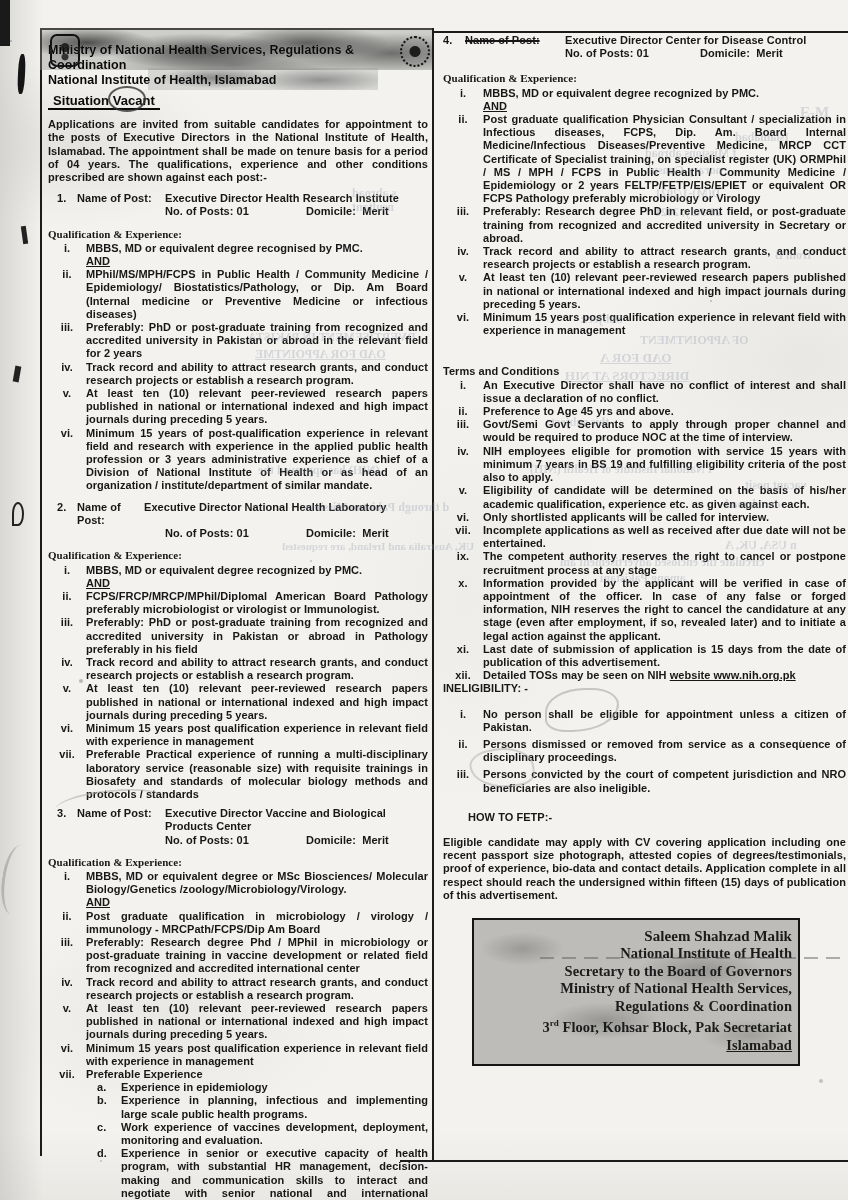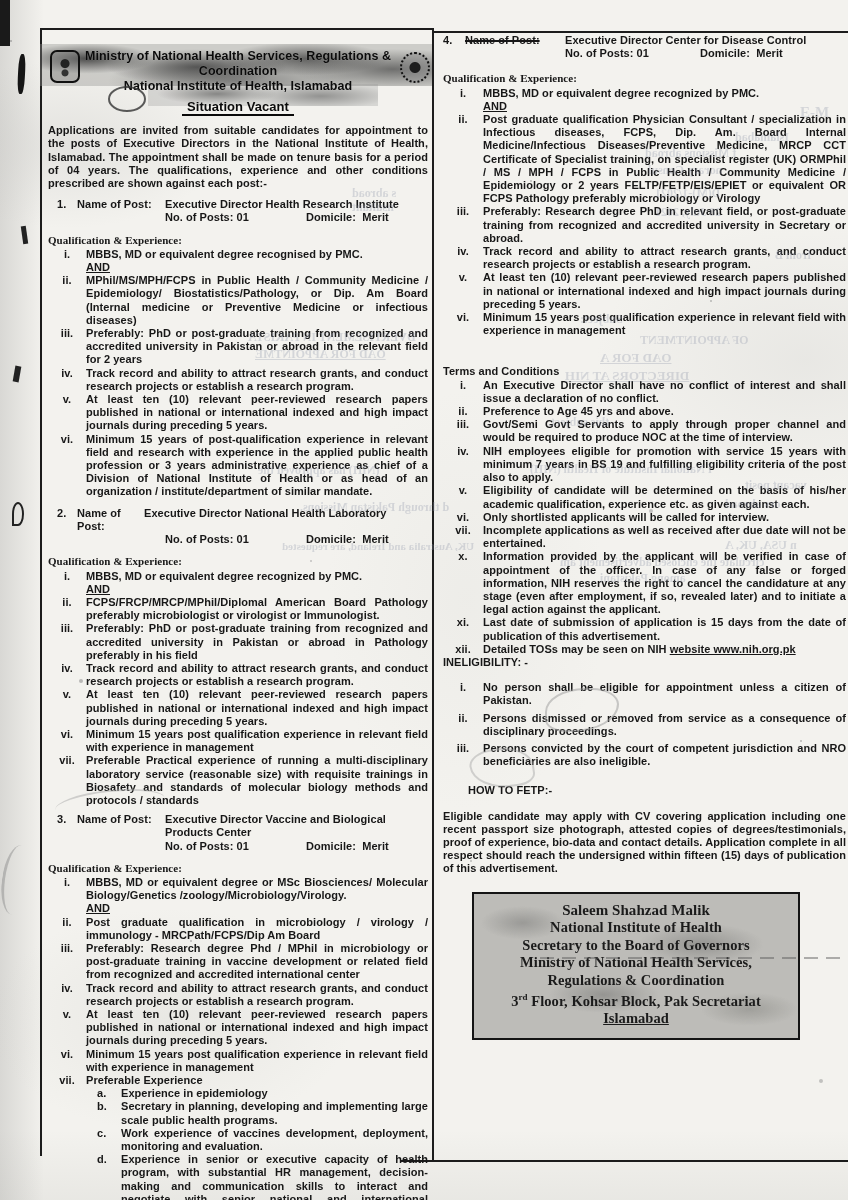--- a/index.html
+++ b/index.html
@@ -16,21 +16,21 @@
   
   .rule{position:absolute;background:#1c1c1c;}
   
   .col-left{position:absolute;left:48px;top:30px;width:380px;}
   .col-right{position:absolute;left:443px;top:34px;width:403px;}
   .txtjust{text-align:justify;}
   .b{font-weight:700;}
   
   .doc{font-size:11px;line-height:13.2px;font-weight:700;letter-spacing:.05px;}
   
-  .hdr{position:relative;text-align:center;padding-top:3px;margin-top:16px;}
+  .hdr{position:relative;padding-top:13px;}
   .hdr-smudge{position:absolute;left:-8px;top:-2px;width:392px;height:42px;
     background:
       radial-gradient(90px 20px at 12% 35%, rgba(45,45,45,.80), transparent 75%),
       radial-gradient(120px 24px at 40% 55%, rgba(55,55,55,.75), transparent 75%),
       radial-gradient(110px 22px at 68% 35%, rgba(50,50,50,.70), transparent 75%),
       radial-gradient(130px 26px at 90% 60%, rgba(60,60,60,.65), transparent 78%),
       radial-gradient(160px 34px at 50% 88%, rgba(75,75,75,.55), transparent 80%),
       rgba(145,145,143,.38);}
   .title-smudge{position:absolute;left:100px;top:38px;width:230px;height:22px;
     background:
@@ -77,21 +77,21 @@
   .struck{text-decoration:line-through;text-decoration-thickness:1.5px;}
   .terms{margin-top:28px;}
   .inelig{}
   .inelig .items{margin-top:12px;}
   .inelig .li{margin-bottom:4px;}
   .howto{margin-top:16px;}
   .howto-h{margin-left:25px;}
   .howto p{margin:12px 0 0;}
   
   .sigbox{box-sizing:border-box;margin:16px 15px 0 29px;width:328px;border:2px solid #141414;
-    padding:8px 14px 10px;text-align:center;font-family:"Liberation Serif",serif;
+    padding:8px 6px 10px;text-align:right;font-family:"Liberation Serif",serif;
     font-size:14.5px;line-height:17.5px;font-weight:600;color:#1b1b1b;
     background:
       radial-gradient(60px 24px at 15% 20%, rgba(120,120,118,.5), transparent 70%),
       radial-gradient(90px 30px at 70% 35%, rgba(100,100,98,.45), transparent 70%),
       radial-gradient(80px 26px at 40% 70%, rgba(110,110,108,.5), transparent 70%),
       radial-gradient(70px 24px at 85% 80%, rgba(125,125,120,.45), transparent 70%),
       #bdbcb8;}
   .sig-name{font-weight:700;font-size:15px;}
   .sig-city{font-weight:700;text-decoration:underline;}
   sup{font-size:9px;}
@@ -282,21 +282,21 @@
   <div class="li">
     <span class="li-num">vii.</span>
     <span class="li-txt"><span>Preferable Experience</span><span class="sub">
       <div class="li">
         <span class="li-num">a.</span>
         <span class="li-txt">Experience in epidemiology</span>
       </div>
 
       <div class="li">
         <span class="li-num">b.</span>
-        <span class="li-txt">Secretary in planning, developing and implementing large scale public health programs.</span>
+        <span class="li-txt">Experience in planning, infectious and implementing large scale public health programs.</span>
       </div>
 
       <div class="li">
         <span class="li-num">c.</span>
         <span class="li-txt">Work experience of vaccines development, deployment, monitoring and evaluation.</span>
       </div>
 
       <div class="li">
         <span class="li-num">d.</span>
         <span class="li-txt">Experience in senior or executive capacity of health program, with substantial HR management, decision-making and communication skills to interact and negotiate with senior national and international authorities</span>
@@ -386,20 +386,24 @@
     <span class="li-num">vi.</span>
     <span class="li-txt"><span>Only shortlisted applicants will be called for interview.</span></span>
   </div>
 
   <div class="li">
     <span class="li-num">vii.</span>
     <span class="li-txt"><span>Incomplete applications as well as received after due date will not be entertained.</span></span>
   </div>
 
 
+  <div class="li">
+    <span class="li-num">ix.</span>
+    <span class="li-txt"><span>The competent authority reserves the right to cancel or postpone recruitment process at any stage</span></span>
+  </div>
 
   <div class="li">
     <span class="li-num">x.</span>
     <span class="li-txt"><span>Information provided by the applicant will be verified in case of appointment of the officer. In case of any false or forged information, NIH reserves the right to cancel the candidature at any stage (even after employment, if so, revealed later) and to initiate a legal action against the applicant.</span></span>
   </div>
 
   <div class="li">
     <span class="li-num">xi.</span>
     <span class="li-txt"><span>Last date of submission of application is 15 days from the date of publication of this advertisement.</span></span>
   </div>

